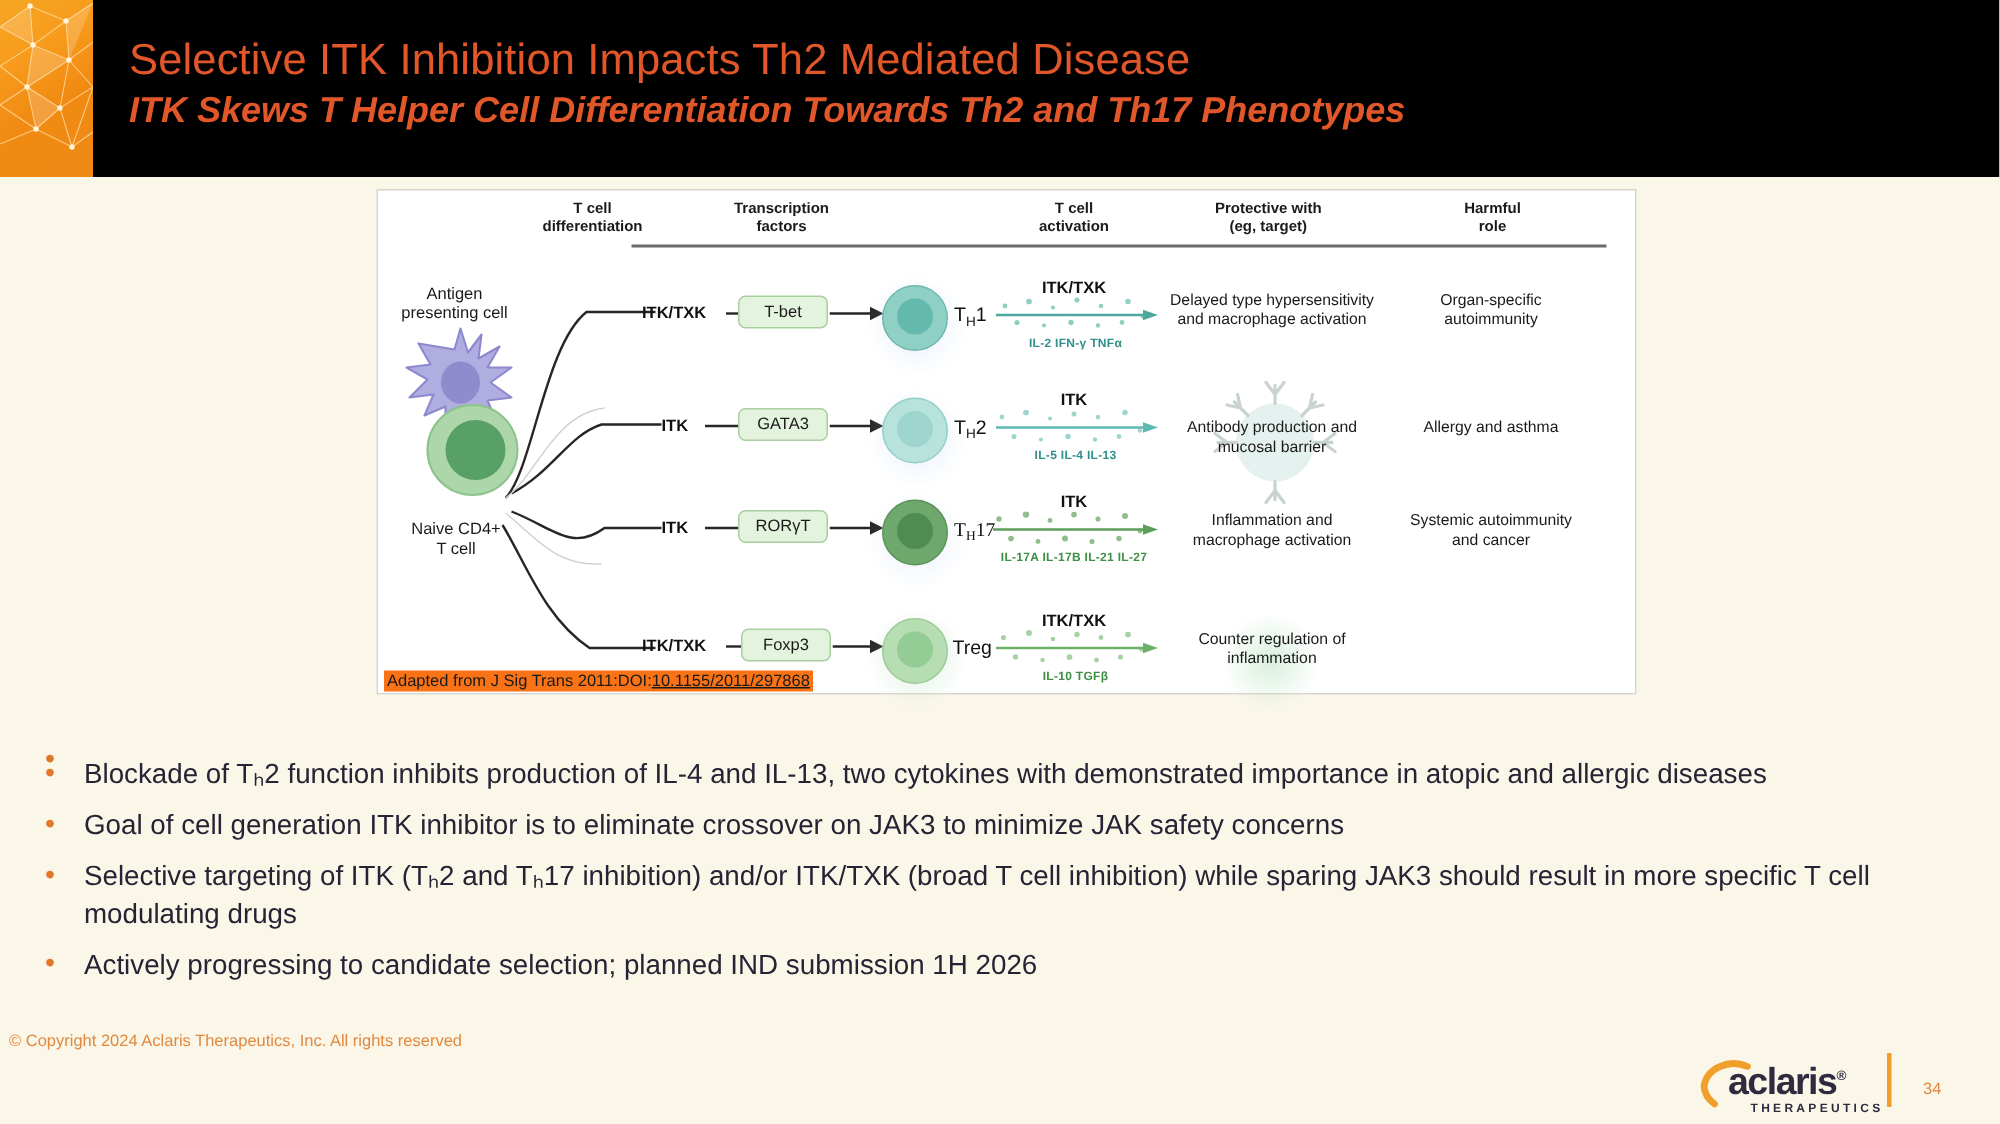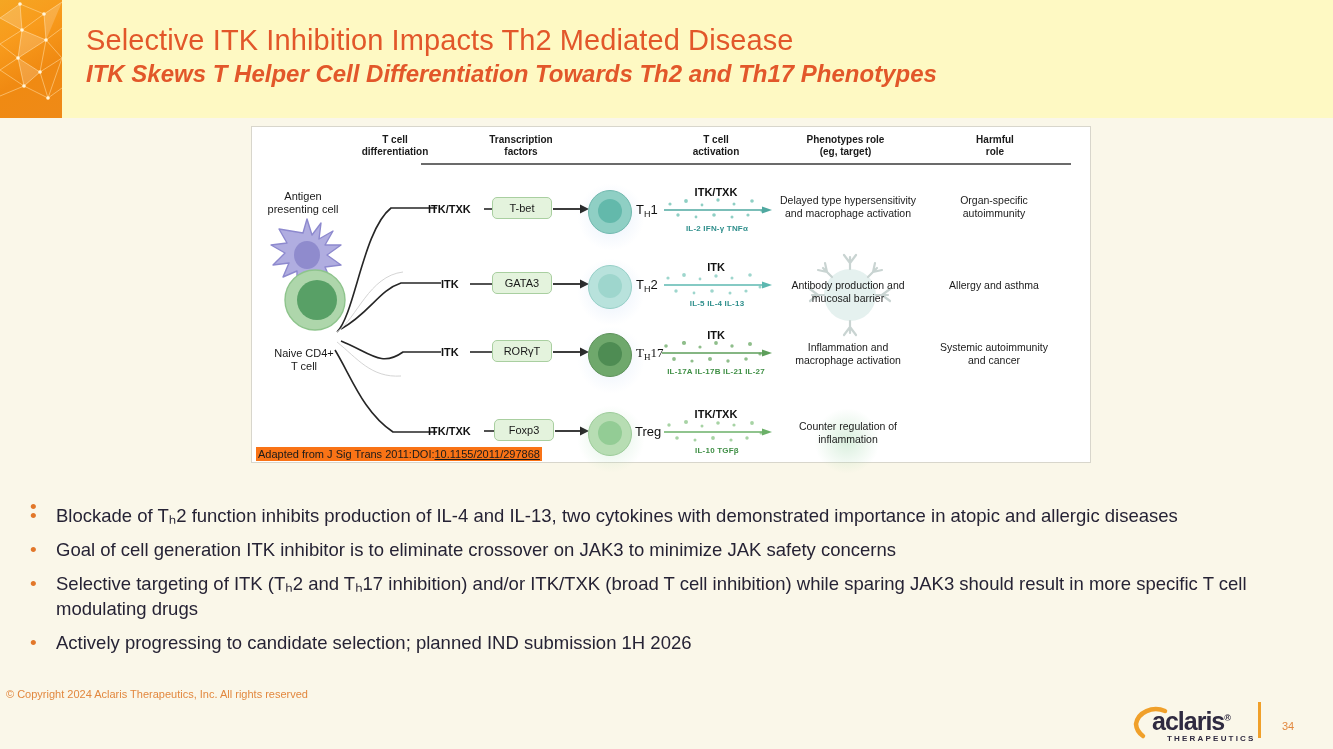--- a/index.html
+++ b/index.html
@@ -5,21 +5,21 @@
   html,body{margin:0;padding:0;}
   body{
     width:1333px;height:749px;
     background:#faf7e9;
     font-family:"Liberation Sans", sans-serif;
     overflow:hidden;position:relative;
   }
   
   .header-band{
     position:absolute;left:0;top:0;width:1333px;height:118px;
-    background:#fef9c3;
+    background:#000000;
   }
   .corner-art{
     position:absolute;left:0;top:0;width:62px;height:118px;
     background:linear-gradient(150deg,#f5a623 0%,#f89b1c 30%,#f08a12 60%,#ef8a17 100%);
     overflow:hidden;
   }
   .corner-art svg{position:absolute;left:0;top:0;}
   .title{
     position:absolute;left:86px;top:24px;
     font-size:29px;color:#e2572a;letter-spacing:.1px;white-space:nowrap;
@@ -131,21 +131,21 @@
 <div class="col-head" style="left:350px;top:134px;width:90px;">
   <span>T cell</span><br><span>differentiation</span>
 </div>
 <div class="col-head" style="left:476px;top:134px;width:90px;">
   <span>Transcription</span><br><span>factors</span>
 </div>
 <div class="col-head" style="left:671px;top:134px;width:90px;">
   <span>T cell</span><br><span>activation</span>
 </div>
 <div class="col-head" style="left:798px;top:134px;width:95px;">
-  <span>Phenotypes role</span><br><span>(eg, target)</span>
+  <span>Protective with</span><br><span>(eg, target)</span>
 </div>
 <div class="col-head" style="left:949px;top:134px;width:92px;">
   <span>Harmful</span><br><span>role</span>
 </div>
 <div class="head-rule"></div>
 
 <div class="apc-label">
   <span>Antigen</span><br><span>presenting cell</span>
 </div>
 <div class="naive-label">

